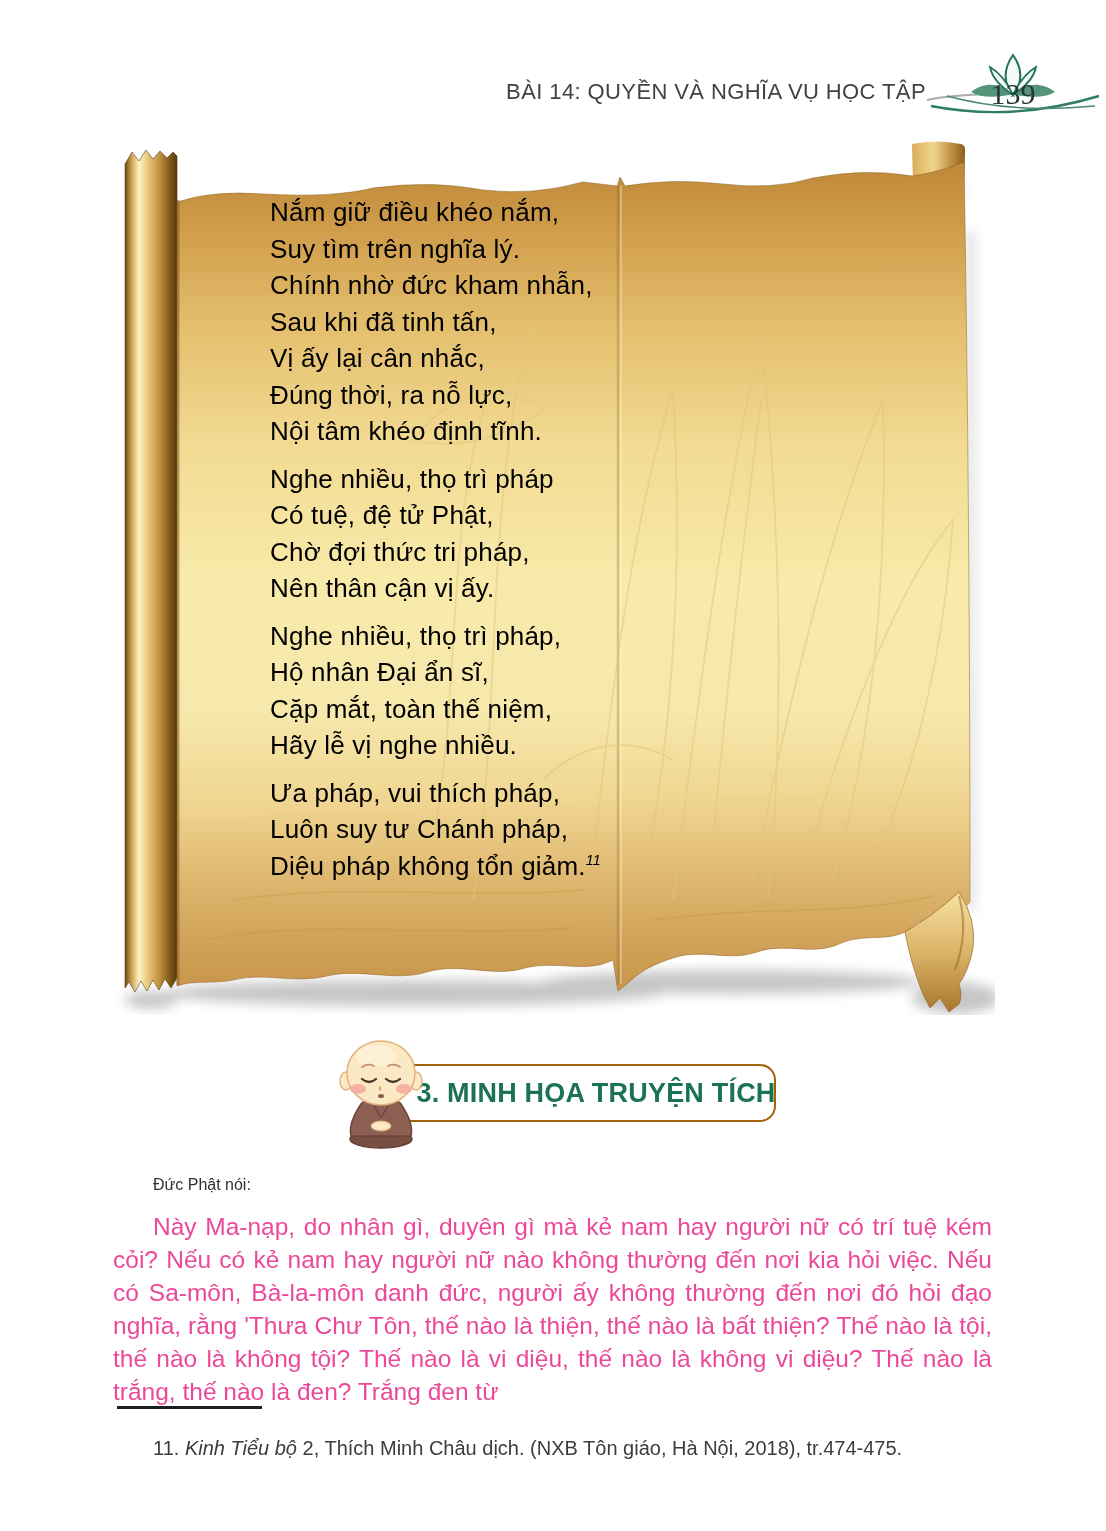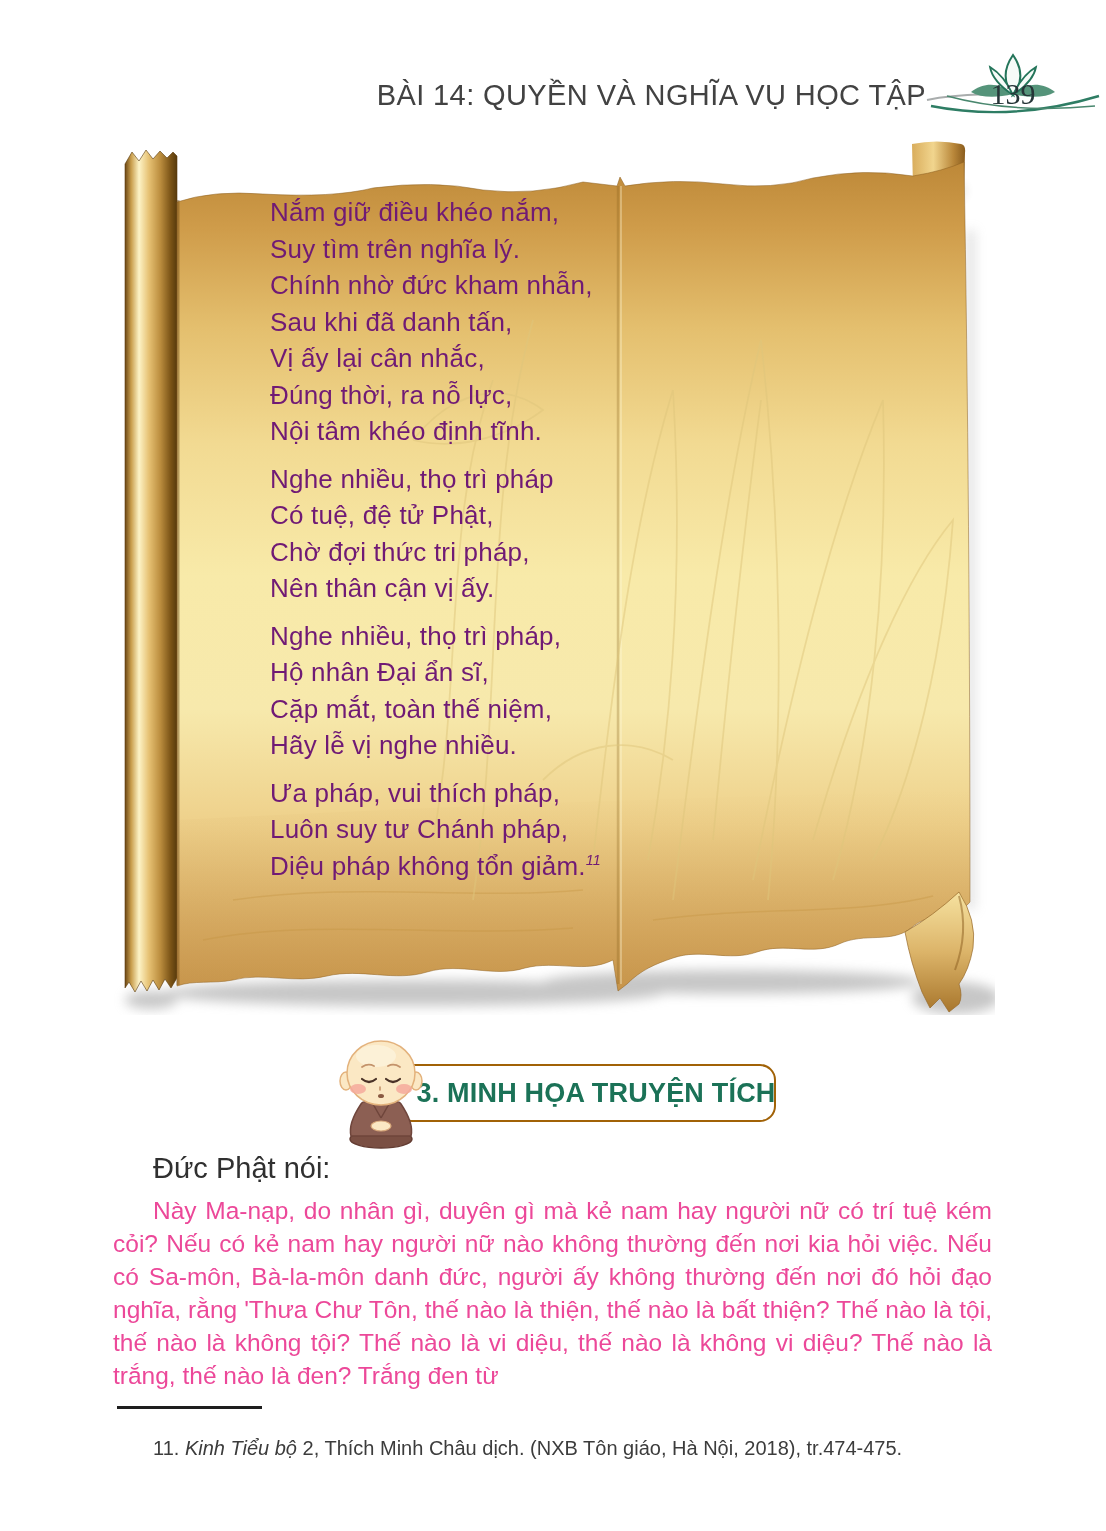--- a/index.html
+++ b/index.html
@@ -6,58 +6,58 @@
   .page {
     position:relative; width:1106px; height:1531px;
     background:#ffffff; overflow:hidden;
     font-family:"Liberation Sans", sans-serif;
     color:#333;
   }
 
   
   .header-title {
     position:absolute; top:79px; right:180px;
-    font-size:29px; letter-spacing:.4px; color:#424242;
+    font-size:22px; letter-spacing:.4px; color:#424242;
     white-space:nowrap;
   }
   .emblem { position:absolute; left:923px; top:48px; width:180px; height:78px; }
   .emblem text {
     font-family:"Liberation Serif", serif;
     font-size:30px; fill:#263538;
   }
 
   
   .scroll { position:absolute; left:113px; top:140px; width:882px; height:875px; }
 
   
   .poem {
     position:absolute; left:270px; top:194px;
     font-size:26px; line-height:36.5px;
-    color:#701a75; letter-spacing:.2px;
+    color:#000000; letter-spacing:.2px;
   }
   .stanza { margin:0 0 11px 0; }
   .pline { white-space:nowrap; }
   .pline sup { font-size:.55em; line-height:0;font-style:italic; }
 
   
   .banner {
     position:absolute; left:396px; top:1064px; width:380px; height:58px;
     background:#ffffff; border:2px solid #a16207; border-radius:16px;
     box-sizing:border-box; display:flex; align-items:center; justify-content:center;
   }
   .banner-label {
     color:#1b7257; font-weight:bold; font-size:27px;
     letter-spacing:.2px; padding-left:20px; white-space:nowrap;
   }
   .monk { position:absolute; left:332px; top:1032px; width:98px; height:120px; }
 
   
   .story { position:absolute; left:113px; top:1152px; width:879px; }
   .story-intro {
-    margin:0 0 9px 0; font-size:29px; line-height:33px;
+    margin:16px 0 9px 0; font-size:16px; line-height:33px;
     color:#303030; text-indent:40px;
   }
   .story-par {
     margin:0; font-size:24.5px; line-height:33px;
     color:#ec4899; text-align:justify; text-indent:40px;
   }
 
   
   .footnote-rule {
     position:absolute; left:117px; top:1406px; width:145px; height:3px;
@@ -190,21 +190,21 @@
     <path d="M792,792 Q820,776 846,752 Q864,780 860,808 Q856,830 846,844 Q850,856 846,864
          L836,872 L827,858 L817,868 L809,852 Q798,824 792,792 Z" fill="url(#curlGrad)" stroke="#96682a" stroke-width=".7"></path>
     <path d="M846,756 Q856,792 842,830" fill="none" stroke="#8a5c1d" stroke-width="2" opacity=".5"></path>
   </svg>
 
   <div class="poem">
     <div class="stanza">
       <div class="pline">Nắm giữ điều khéo nắm,</div>
       <div class="pline">Suy tìm trên nghĩa lý.</div>
       <div class="pline">Chính nhờ đức kham nhẫn,</div>
-      <div class="pline">Sau khi đã danh tấn,</div>
+      <div class="pline">Sau khi đã tinh tấn,</div>
       <div class="pline">Vị ấy lại cân nhắc,</div>
       <div class="pline">Đúng thời, ra nỗ lực,</div>
       <div class="pline">Nội tâm khéo định tĩnh.</div>
     </div>
     <div class="stanza">
       <div class="pline">Nghe nhiều, thọ trì pháp</div>
       <div class="pline">Có tuệ, đệ tử Phật,</div>
       <div class="pline">Chờ đợi thức tri pháp,</div>
       <div class="pline">Nên thân cận vị ấy.</div>
     </div>

